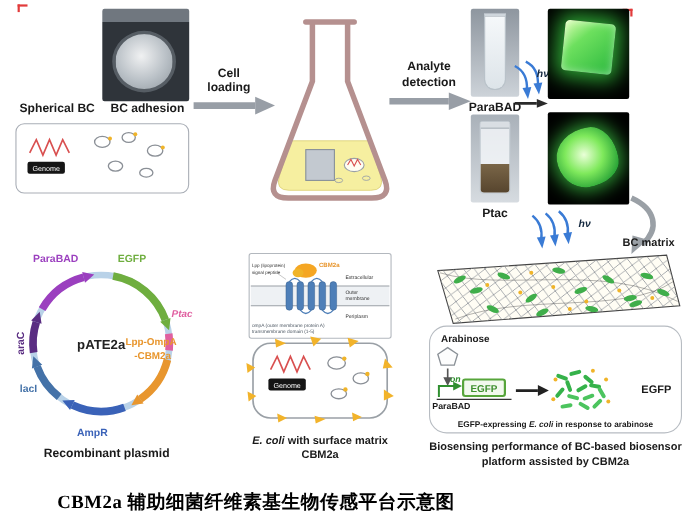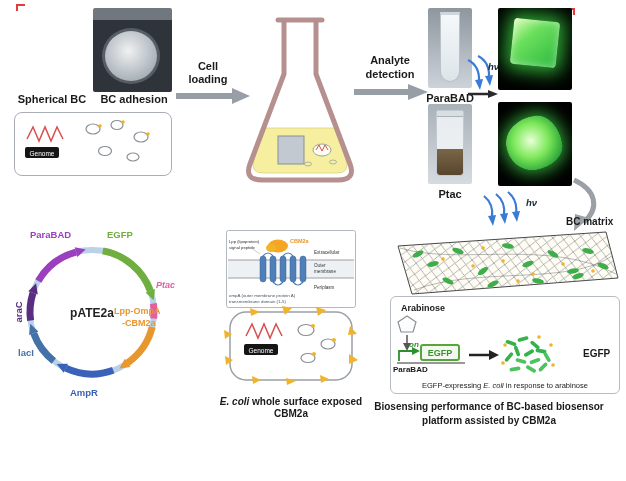--- a/index.html
+++ b/index.html
@@ -24,22 +24,22 @@
     box-shadow:0 0 16px 4px rgba(70,230,80,.65)}
   .tube{position:absolute;left:12px;top:4px;width:20px;height:70px;border:1px solid #b9c2c9;
     border-top:3px solid #cfd6dc;border-radius:0 0 10px 10px;
     background:linear-gradient(#f5f8fa,#dde4e9)}
   .jar{position:absolute;left:8px;top:6px;width:28px;height:66px;border:1px solid #c2cad1;border-radius:3px;
     background:rgba(246,249,251,.8)}
   .jar .lid{position:absolute;top:0;left:0;right:0;height:6px;background:#d9dee3;border-bottom:1px solid #aab3ba}
   .jar .soil{position:absolute;bottom:0;left:0;right:0;height:26px;border-radius:0 0 3px 3px;
     background:linear-gradient(#7a6648,#57452e)}
   .box{position:absolute;background:#fff;border:1.5px solid #a9aeb6;border-radius:8px}
-  .ind-box{position:absolute;border:1.2px solid #b7bcc2;border-radius:6px;background:#fff}
-  .ind-caption{position:absolute;left:0;right:0;bottom:3px;text-align:center;font-size:7.5px;font-weight:normal;color:#1a1a1a}
+  .ind-box{position:absolute;border:1.2px solid #b7bcc2;border-radius:16px;background:#fff}
+  .ind-caption{position:absolute;left:0;right:0;bottom:3px;text-align:center;font-size:7.5px;font-weight:bold;color:#1a1a1a}
   .crop{position:absolute;width:9px;height:7px}
   .bottom-caption{position:absolute;left:52px;top:445px;font-family:"Liberation Serif",serif;
     font-weight:bold;font-size:17px;color:#000;letter-spacing:.5px}
 </style>
 </head>
 <body>
 
 <div class="canvas">
 
   <div class="crop" style="left:16px;top:4px;border-left:2px solid #e23b3b;border-top:2px solid #e23b3b"></div>
@@ -150,20 +150,21 @@
     <text x="20" y="14" font-size="9.5" font-weight="bold" fill="#9b3fbf">ParaBAD</text>
     <text x="97" y="14" font-size="9.5" font-weight="bold" fill="#6fae3f">EGFP</text>
     <text x="146" y="64" font-size="9" font-weight="bold" font-style="italic" fill="#e060a0">Ptac</text>
     <text x="104" y="90" font-size="9" font-weight="bold" fill="#e8962e">Lpp-OmpA</text>
     <text x="112" y="102" font-size="9" font-weight="bold" fill="#e8962e">-CBM2a</text>
     <text x="60" y="172" font-size="9.5" font-weight="bold" fill="#3a62b8">AmpR</text>
     <text x="8" y="132" font-size="9.5" font-weight="bold" fill="#4472a8">lacI</text>
     <text x="12" y="88" font-size="9.5" font-weight="bold" fill="#5a2d82" text-anchor="middle" transform="rotate(-90 12 88)">araC</text>
     <text x="82" y="93" font-size="12" font-weight="bold" fill="#222" text-anchor="middle">pATE2a</text>
   </svg>
+  <div class="lbl" style="left:12px;top:406px;width:170px">Recombinant plasmid</div>
 
   <svg class="abs" style="left:226px;top:230px" width="130" height="78" viewBox="0 0 130 78">
     <rect x="0.5" y="0.5" width="129" height="77" rx="2" fill="#fff" stroke="#b3b8be"></rect>
     <rect x="2" y="30" width="126" height="18" fill="#eef1f4"></rect>
     <line x1="2" y1="30" x2="128" y2="30" stroke="#9aa0a6" stroke-width="1"></line>
     <line x1="2" y1="48" x2="128" y2="48" stroke="#9aa0a6" stroke-width="1"></line>
     <g>
       <path d="M37,26 Q42,20 47,26" fill="none" stroke="#4e7fb8" stroke-width="1.2"></path>
       <path d="M57,26 Q62,20 67,26" fill="none" stroke="#4e7fb8" stroke-width="1.2"></path>
       <path d="M47,52 Q52,58 57,52" fill="none" stroke="#4e7fb8" stroke-width="1.2"></path>
@@ -210,21 +211,21 @@
         <ellipse cx="104" cy="38" rx="7" ry="5"></ellipse>
         <ellipse cx="84" cy="52" rx="7" ry="4.5"></ellipse>
     </g>
     <g fill="#f0b429">
       <circle cx="89" cy="20" r="2"></circle>
         <circle cx="110" cy="34" r="2"></circle>
         <circle cx="90" cy="48" r="2"></circle>
     </g>
   </svg>
   <div class="lbl" style="left:216px;top:396px;width:150px;font-size:10px">
-    <div><i>E. coli</i><span> whole surface exposed</span></div>
+    <div><i>E. coli</i><span> with surface matrix</span></div>
     <div>CBM2a</div>
   </div>
 
   <svg class="abs" style="left:480px;top:190px" width="62" height="44" viewBox="0 0 62 44">
     <path d="M4,6 Q14,14 12,28" fill="none" stroke="#3a7bd5" stroke-width="2.2"></path>
     <polygon points="8,26 16,25 13,36" fill="#3a7bd5"></polygon>
     <path d="M16,4 Q26,12 24,26" fill="none" stroke="#3a7bd5" stroke-width="2.2"></path>
     <polygon points="20,24 28,23 25,34" fill="#3a7bd5"></polygon>
     <path d="M28,2 Q38,10 36,24" fill="none" stroke="#3a7bd5" stroke-width="2.2"></path>
     <polygon points="32,22 40,21 37,32" fill="#3a7bd5"></polygon>
@@ -316,16 +317,17 @@
             <circle cx="148" cy="38" r="1.8"></circle>
         </g>
       </g>
       <text x="192" y="58" font-size="10" font-weight="bold" fill="#1a1a1a">EGFP</text>
     </svg>
     <div class="ind-caption">
       <span>EGFP-expressing </span><i>E. coli</i><span> in response to arabinose</span>
     </div>
   </div>
 
-  <div class="lbl" style="left:372px;top:400px;width:234px;font-size:10px;line-height:1.35">Biosensing performance of BC-based biosensor platform assisted by CBM2a</div>
-
+  <div class="lbl" style="left:388px;top:400px;width:234px;font-size:10px;line-height:1.35">Biosensing performance of BC-based biosensor platform assisted by CBM2a</div>
+
+  <div class="bottom-caption">CBM2a 辅助细菌纤维素基生物传感平台示意图</div>
 
 </div>
 
 </body></html>

